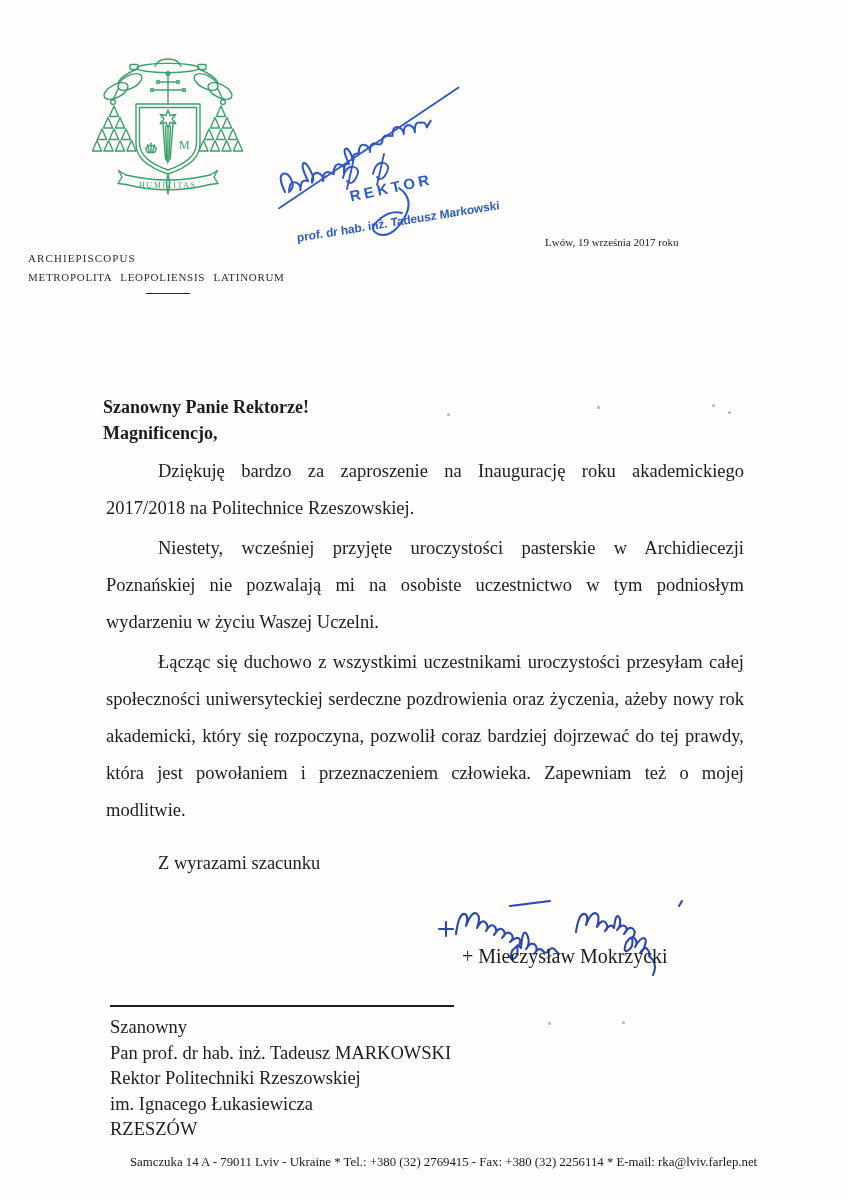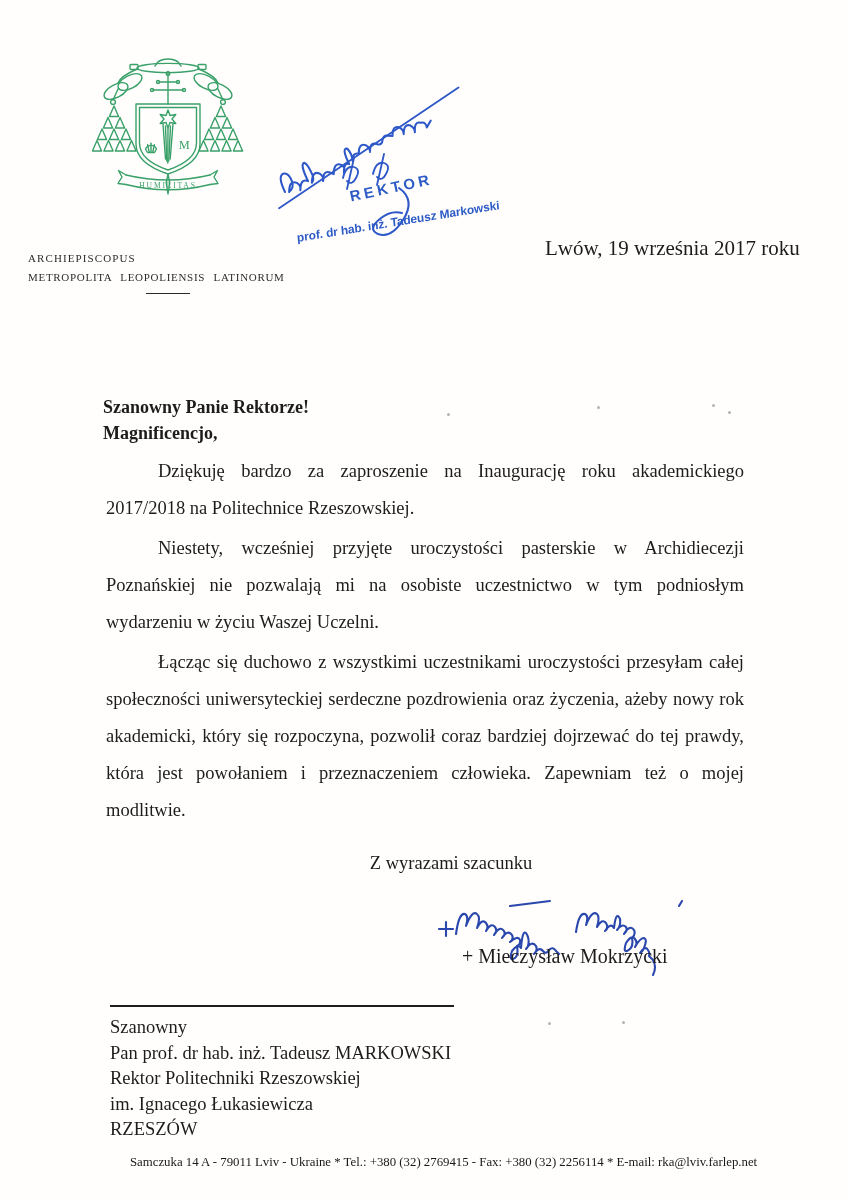--- a/index.html
+++ b/index.html
@@ -19,27 +19,27 @@
   .t2{top:271px;letter-spacing:.7px;word-spacing:5px;}
   .sender-divider{position:absolute;left:146px;top:293px;width:44px;border-top:1.6px solid #2a2a2a;}
 
   
   .stamp{position:absolute;color:#2d5bc6;font-family:"Liberation Sans",sans-serif;font-weight:bold;white-space:nowrap;}
   .rektor{left:349px;top:179px;font-size:15px;letter-spacing:3.5px;transform:rotate(-12deg);}
   .prof{left:297px;top:231px;font-size:12px;letter-spacing:-.1px;transform:rotate(-9.2deg) skewX(-4deg);transform-origin:0 50%;}
   .ack-ink{position:absolute;left:265px;top:62px;width:310px;height:200px;pointer-events:none;}
   .ack-ink path,.ack-ink line{stroke:#2e57c8;fill:none;stroke-linecap:round;stroke-linejoin:round;}
 
-  .dateline{position:absolute;left:545px;top:236px;font-size:21px;}
+  .dateline{position:absolute;left:545px;top:236px;font-size:11px;}
 
   
   .body{position:absolute;left:103px;top:394px;width:644px;font-size:18.5px;line-height:37px;text-align:justify;}
   .salutation{font-weight:bold;line-height:26px;font-size:18px;margin-bottom:7px;}
   .body p{margin:3px;text-indent:52px;}
-  .closing{margin-top:16px !important;text-align:center;}
+  .closing{margin-top:16px !important;text-align:left;}
 
   
   .sig-ink{position:absolute;left:426px;top:876px;width:300px;height:100px;}
   .sig-ink path{stroke:#2a47ad;fill:none;stroke-width:2.1;stroke-linecap:round;stroke-linejoin:round;}
   .sig-typed{position:absolute;left:462px;top:945px;font-size:20px;}
 
   
   .recipient-divider{position:absolute;left:110px;top:1005px;width:344px;border-top:2px solid #1e1e1e;}
   .recipient{position:absolute;left:110px;top:1015px;font-size:18.5px;line-height:25.5px;}
 

